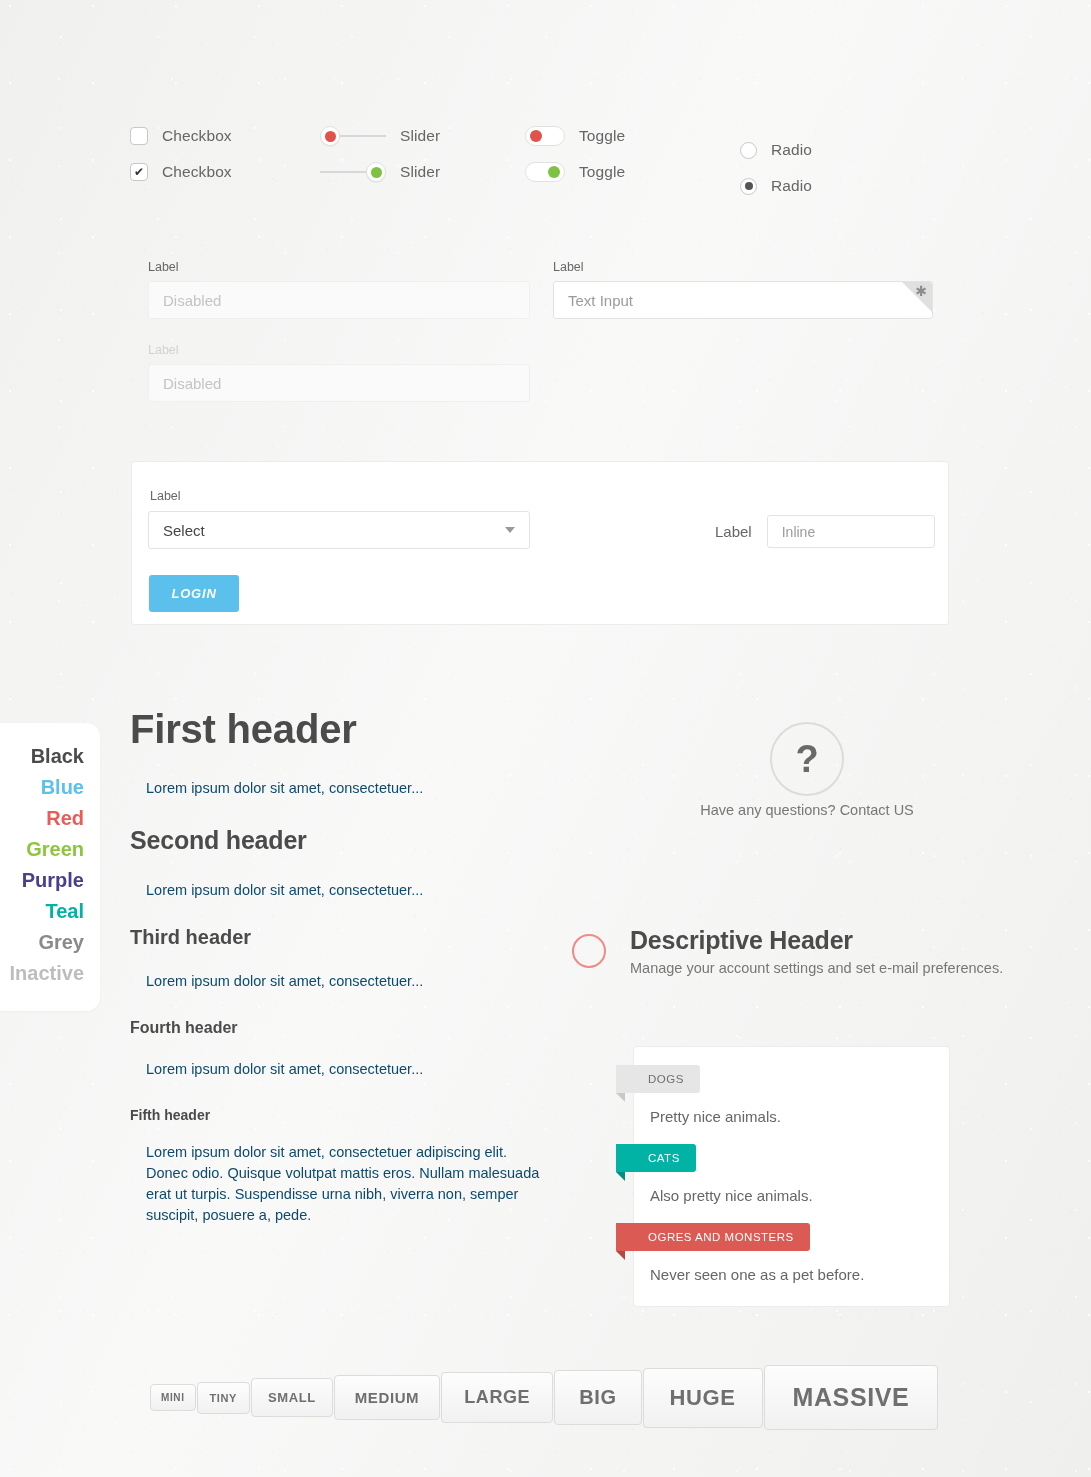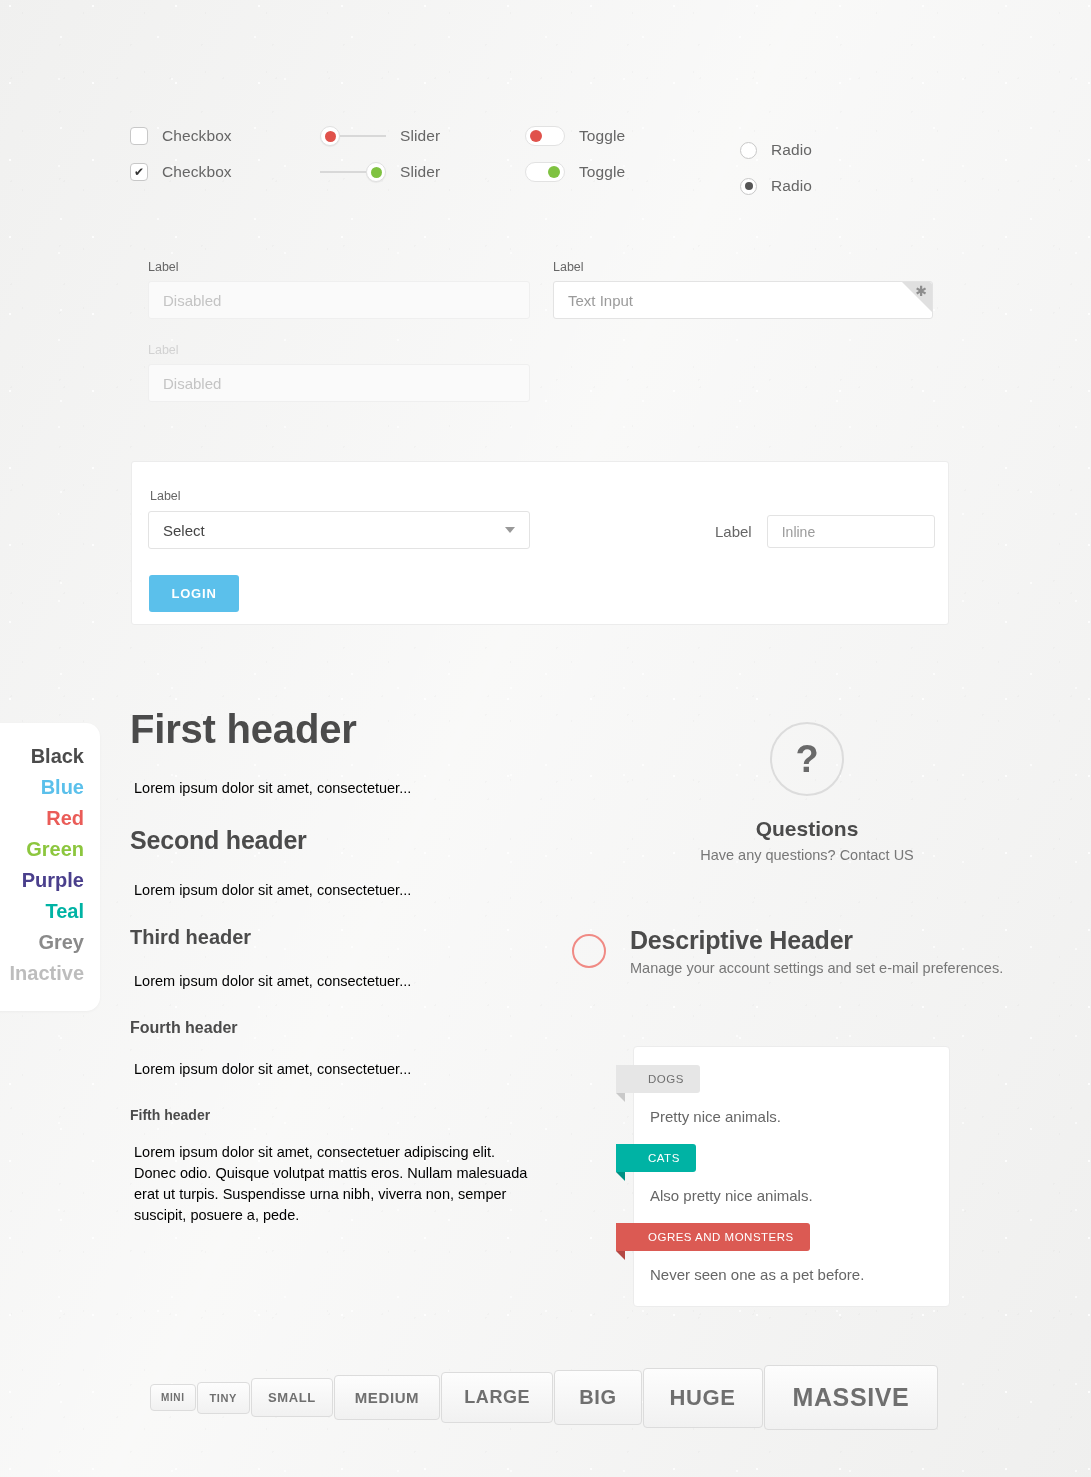--- a/index.html
+++ b/index.html
@@ -132,20 +132,21 @@
     border-left: 5px solid transparent; border-right: 5px solid transparent;
     border-top: 6px solid #999;
   }
   #login-btn {
     position: absolute; left: 149px; top: 575px;
     width: 90px; height: 37px;
     background: #5bc0eb; border: none; border-radius: 3px;
     color: #fff; font-size: 13px; font-weight: bold; letter-spacing: .8px;
     font-family: "Liberation Sans", sans-serif;
     cursor: pointer;
+    font-style: italic;
   }
   #inline-row {
     position: absolute; left: 715px; top: 515px;
     display: flex; align-items: center;
   }
   #inline-row .il-label { font-size: 15px; color: #666; margin-right: 15px; }
   #inline-row .txt { width: 168px; height: 33px; font-size: 14px; }
 
   
   #palette {
@@ -161,21 +162,21 @@
     padding-right: 4px;
   }
 
   
   #headers { position: absolute; left: 130px; top: 707px; width: 420px; }
   .h1 { font-size: 40px; font-weight: bold; color: #4b4b4b; margin: 0 0 26px 0; letter-spacing: -.2px; }
   .h2 { font-size: 25px; font-weight: bold; color: #4b4b4b; margin: 27px 0 25px 0; letter-spacing: -.2px; }
   .h3 { font-size: 20px; font-weight: bold; color: #4b4b4b; margin: 25px 0 22px 0; }
   .h4 { font-size: 16px; font-weight: bold; color: #4b4b4b; margin: 27px 0 22px 0; }
   .h5 { font-size: 14px; font-weight: bold; color: #4b4b4b; margin: 27px 0 19px 0; }
-  .body-p { font-size: 14.5px; color: #000000; margin: 4px; line-height: 1.45; }
+  .body-p { font-size: 14.5px; color: #0c4a6e; margin: 16px; line-height: 1.45; }
   .body-p.long { width: 400px; }
 
   
   #questions { position: absolute; left: 660px; top: 722px; width: 294px; text-align: center; }
   #q-circle {
     width: 74px; height: 74px; border-radius: 50%;
     border: 2px solid #dcdcdc; margin: 0 auto;
     display: flex; align-items: center; justify-content: center;
     font-size: 38px; font-weight: bold; color: #6a6a6a; line-height: 1;
   }
@@ -343,21 +344,20 @@
   <h3 class="h3">Third header</h3>
   <p class="body-p">Lorem ipsum dolor sit amet, consectetuer...</p>
   <h4 class="h4">Fourth header</h4>
   <p class="body-p">Lorem ipsum dolor sit amet, consectetuer...</p>
   <h5 class="h5">Fifth header</h5>
   <p class="body-p long">Lorem ipsum dolor sit amet, consectetuer adipiscing elit. Donec odio. Quisque volutpat mattis eros. Nullam malesuada erat ut turpis. Suspendisse urna nibh, viverra non, semper suscipit, posuere a, pede.</p>
 </div>
 
 <div id="questions">
   <div id="q-circle">?</div>
-  <div id="q-title">Questions</div>
   <div id="q-sub">Have any questions? Contact US</div>
 </div>
 
 <div id="descriptive">
   <div id="desc-circle"></div>
   <div id="desc-text">
     <div id="desc-title">Descriptive Header</div>
     <div id="desc-sub">Manage your account settings and set e-mail preferences.</div>
   </div>
 </div>

